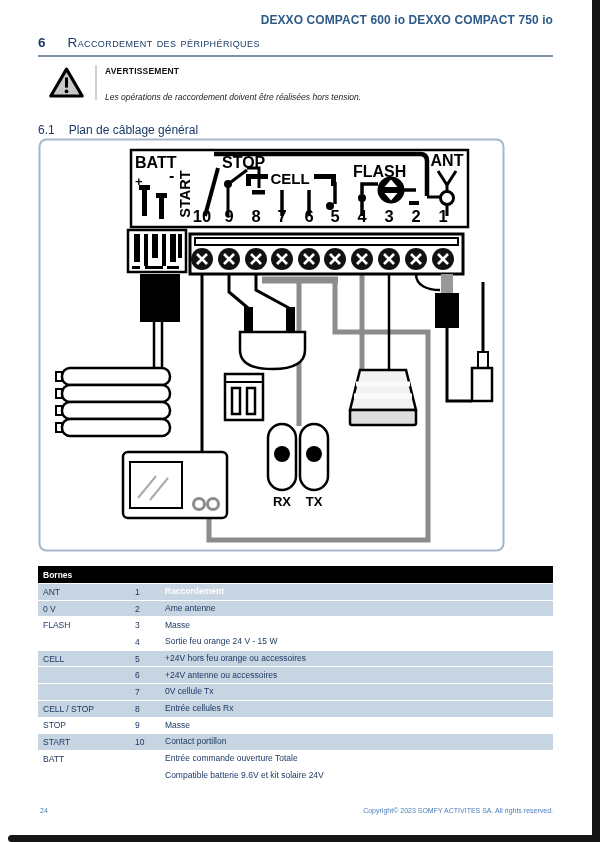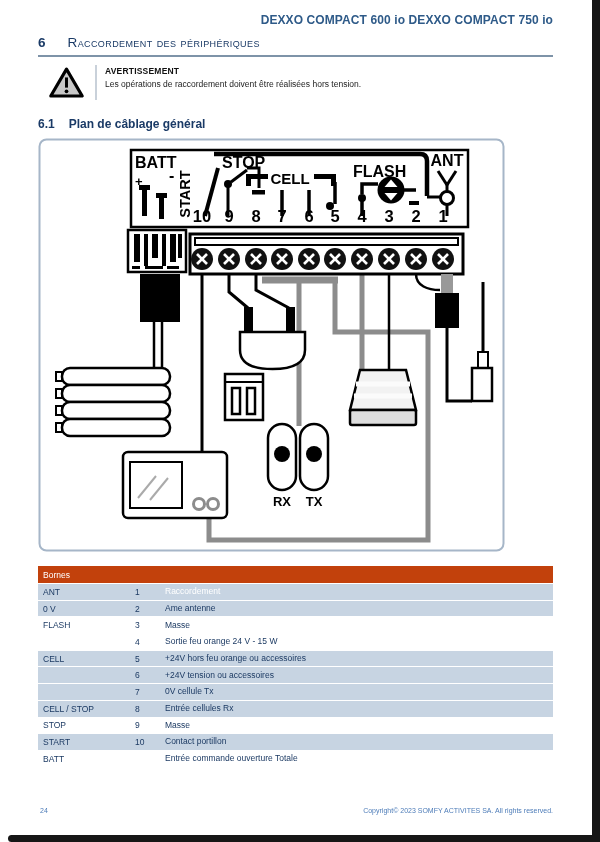--- a/index.html
+++ b/index.html
@@ -12,29 +12,29 @@
   .section6{top:35px;left:38px;width:515px;border-bottom:2px solid #7e93a8;padding-bottom:5px;
             color:#1a3a66;display:flex;align-items:baseline;gap:22px;}
   .sec-num{font-size:13.5px;font-weight:bold;}
   .sec-title{font-size:13.5px;font-weight:normal;font-variant:small-caps;letter-spacing:.4px;}
 
   .warning{top:64px;left:48px;display:flex;align-items:flex-start;}
   .warn-icon{width:37px;height:34px;margin-top:2px;}
   .warn-sep{width:2px;height:35px;background:#c9d1da;margin:1px 8px 0 10px;}
   .warn-texts{padding-top:2px;}
   .warn-title{font-size:8.5px;font-weight:800;color:#111;letter-spacing:.2px;}
-  .warn-body{font-size:8.5px;color:#222;margin-top:3px;}
-
-  .sub61{top:117px;left:38px;color:#1a3a66;font-weight:bold;font-size:12px;display:flex;gap:14px;}
+  .warn-body{font-size:8.5px;font-style:italic;color:#222;margin-top:16px;}
+
+  .sub61{top:123px;left:38px;color:#1a3a66;font-weight:normal;font-size:12px;display:flex;gap:14px;}
 
   .diagram{top:138px;left:38px;width:467px;height:414px;}
 
   .wiretable{top:566px;left:38px;width:515px;font-size:8.5px;color:#1c3a63;}
   .trow{display:flex;height:15.7px;align-items:center;border-bottom:1px solid #fff;}
-  .thead{background:#c2410c;color:#fff;font-weight:normal;height:17px;}
+  .thead{background:#000000;color:#fff;font-weight:bold;height:17px;}
   .shaded{background:#c7d4e2;}
   .c1{width:92px;padding-left:5px;flex:none;}
   .c2{width:30px;flex:none;}
   .c3{flex:1;margin-top:32px;}
 
   .footer-page{top:807px;left:40px;font-size:7px;color:#4d7cb8;}
   .footer-copy{top:807px;right:47px;font-size:7px;color:#4d7cb8;}
 
   .edge-right{top:0;right:0;width:8px;height:842px;background:#161616;}
   .edge-bottom{top:835px;left:8px;right:0;height:7px;background:#161616;border-radius:4px 0 0 4px;}
@@ -305,21 +305,21 @@
     <div class="c3">Sortie feu orange 24 V - 15 W</div>
   </div>
   <div class="trow">
     <div class="c1"></div>
     <div class="c2">4</div>
     <div class="c3">+24V hors feu orange ou accessoires</div>
   </div>
   <div class="trow shaded">
     <div class="c1">CELL</div>
     <div class="c2">5</div>
-    <div class="c3">+24V tension ou accessoires</div>
+    <div class="c3">+24V antenne ou accessoires</div>
   </div>
   <div class="trow shaded">
     <div class="c1"></div>
     <div class="c2">6</div>
     <div class="c3">0V cellule Tx</div>
   </div>
   <div class="trow shaded">
     <div class="c1"></div>
     <div class="c2">7</div>
     <div class="c3">Entrée cellules Rx</div>
@@ -335,20 +335,21 @@
     <div class="c3">Contact portillon</div>
   </div>
   <div class="trow shaded">
     <div class="c1">START</div>
     <div class="c2">10</div>
     <div class="c3">Entrée commande ouverture Totale</div>
   </div>
   <div class="trow">
     <div class="c1">BATT</div>
     <div class="c2"></div>
+    <div class="c3">Compatible batterie 9.6V et kit solaire 24V</div>
   </div>
 </div>
 
 <div class="abs footer-page">24</div>
 <div class="abs footer-copy">Copyright© 2023 SOMFY ACTIVITES SA. All rights reserved.</div>
 
 <div class="abs edge-right"></div>
 <div class="abs edge-bottom"></div>
 
 </body></html>

